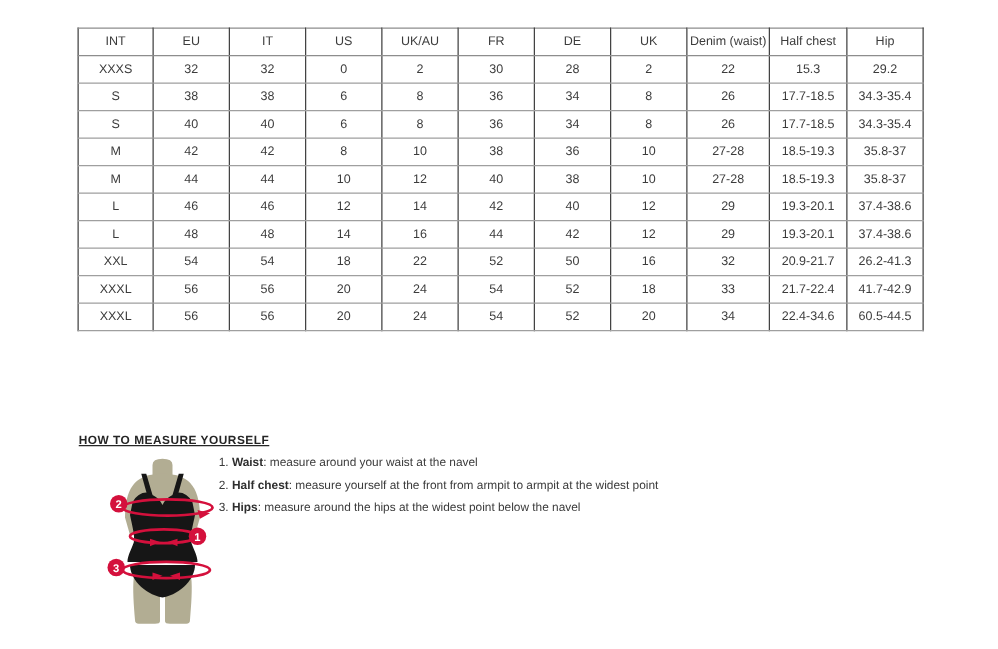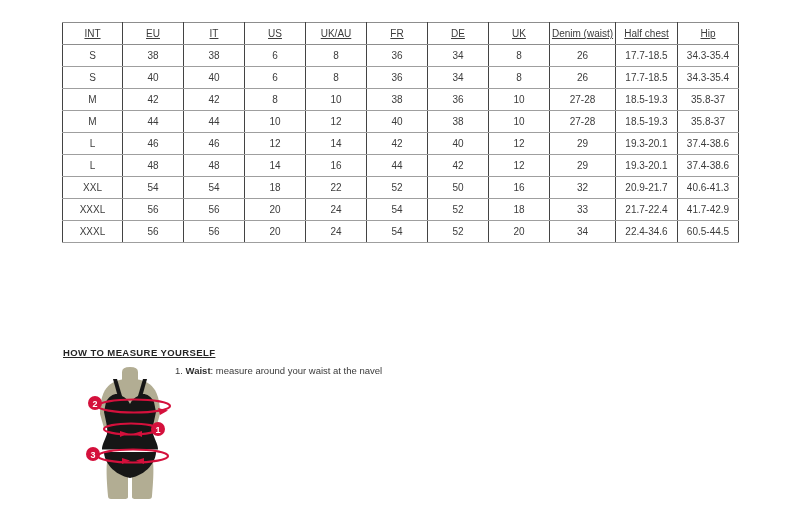--- a/index.html
+++ b/index.html
@@ -13,21 +13,21 @@
     border-collapse:collapse;table-layout:fixed;
   }
   .size-table th,.size-table td{
     height:21px;padding:0;text-align:center;vertical-align:middle;
     font-size:10px;font-weight:400;color:#3c3c3c;
     border-left:1px solid #434343;border-right:1px solid #434343;
     border-top:1px solid #9f9f9f;border-bottom:1px solid #9f9f9f;
     white-space:nowrap;overflow:hidden;
   }
   .size-table thead th{
-    border-top:1px solid #8d8d8d;border-bottom:1px solid #8d8d8d;text-decoration:underline;
+    border-top:1px solid #8d8d8d;border-bottom:1px solid #8d8d8d;
   }
   
   .measure-heading{
     position:absolute;left:63px;top:347px;
     font-size:9.5px;font-weight:700;letter-spacing:.4px;color:#252525;text-decoration:underline;
   }
   .steps{
     position:absolute;left:175px;top:366px;width:420px;
     font-size:9.5px;color:#3a3a3a;
   }
@@ -64,20 +64,33 @@
         <th>FR</th>
         <th>DE</th>
         <th>UK</th>
         <th>Denim (waist)</th>
         <th>Half chest</th>
         <th>Hip</th>
       </tr>
   </thead>
   <tbody>
       <tr>
+        <td>XXXS</td>
+        <td>32</td>
+        <td>32</td>
+        <td>0</td>
+        <td>2</td>
+        <td>30</td>
+        <td>28</td>
+        <td>2</td>
+        <td>22</td>
+        <td>15.3</td>
+        <td>29.2</td>
+      </tr>
+      <tr>
         <td>S</td>
         <td>38</td>
         <td>38</td>
         <td>6</td>
         <td>8</td>
         <td>36</td>
         <td>34</td>
         <td>8</td>
         <td>26</td>
         <td>17.7-18.5</td>
@@ -152,21 +165,21 @@
         <td>XXL</td>
         <td>54</td>
         <td>54</td>
         <td>18</td>
         <td>22</td>
         <td>52</td>
         <td>50</td>
         <td>16</td>
         <td>32</td>
         <td>20.9-21.7</td>
-        <td>40.6-41.3</td>
+        <td>26.2-41.3</td>
       </tr>
       <tr>
         <td>XXXL</td>
         <td>56</td>
         <td>56</td>
         <td>20</td>
         <td>24</td>
         <td>54</td>
         <td>52</td>
         <td>18</td>
@@ -234,13 +247,15 @@
       <g>
         <circle cx="23" cy="88" r="7" fill="#d4103c"></circle>
         <text class="badge-num" x="23" y="91.5" text-anchor="middle" fill="#ffffff">3</text>
       </g>
     </g>
   </svg>
 </div>
 
 <div class="steps">
     <div class="step"><span>1. </span><span class="lbl">Waist</span><span>: measure around your waist at the navel</span></div>
+    <div class="step"><span>2. </span><span class="lbl">Half chest</span><span>: measure yourself at the front from armpit to armpit at the widest point</span></div>
+    <div class="step"><span>3. </span><span class="lbl">Hips</span><span>: measure around the hips at the widest point below the navel</span></div>
   </div>
 
 </body></html>

